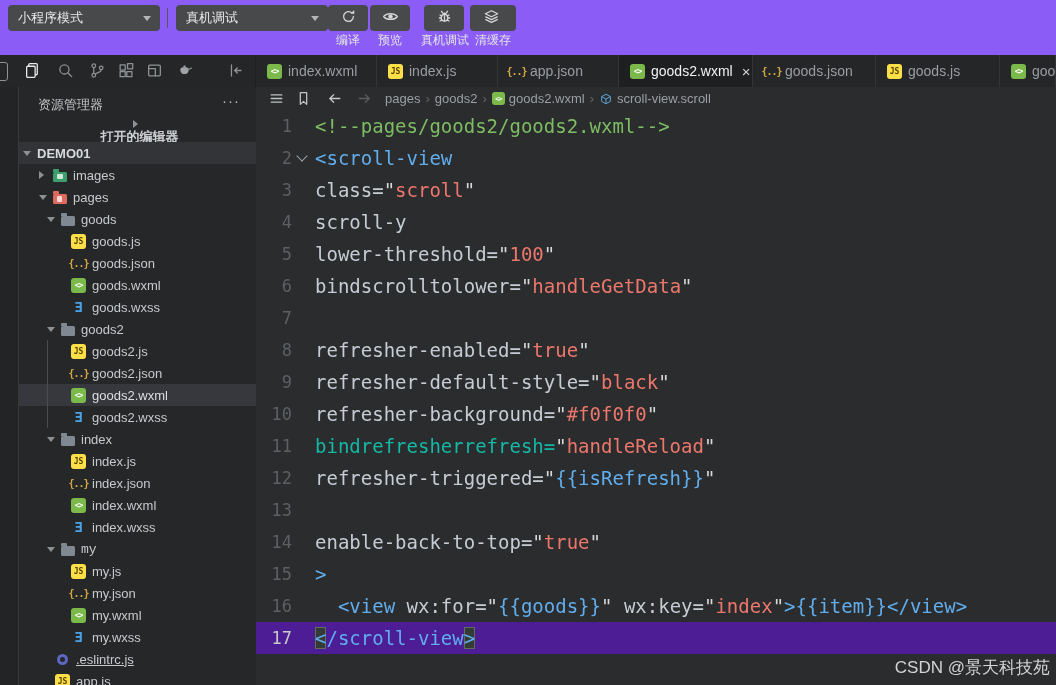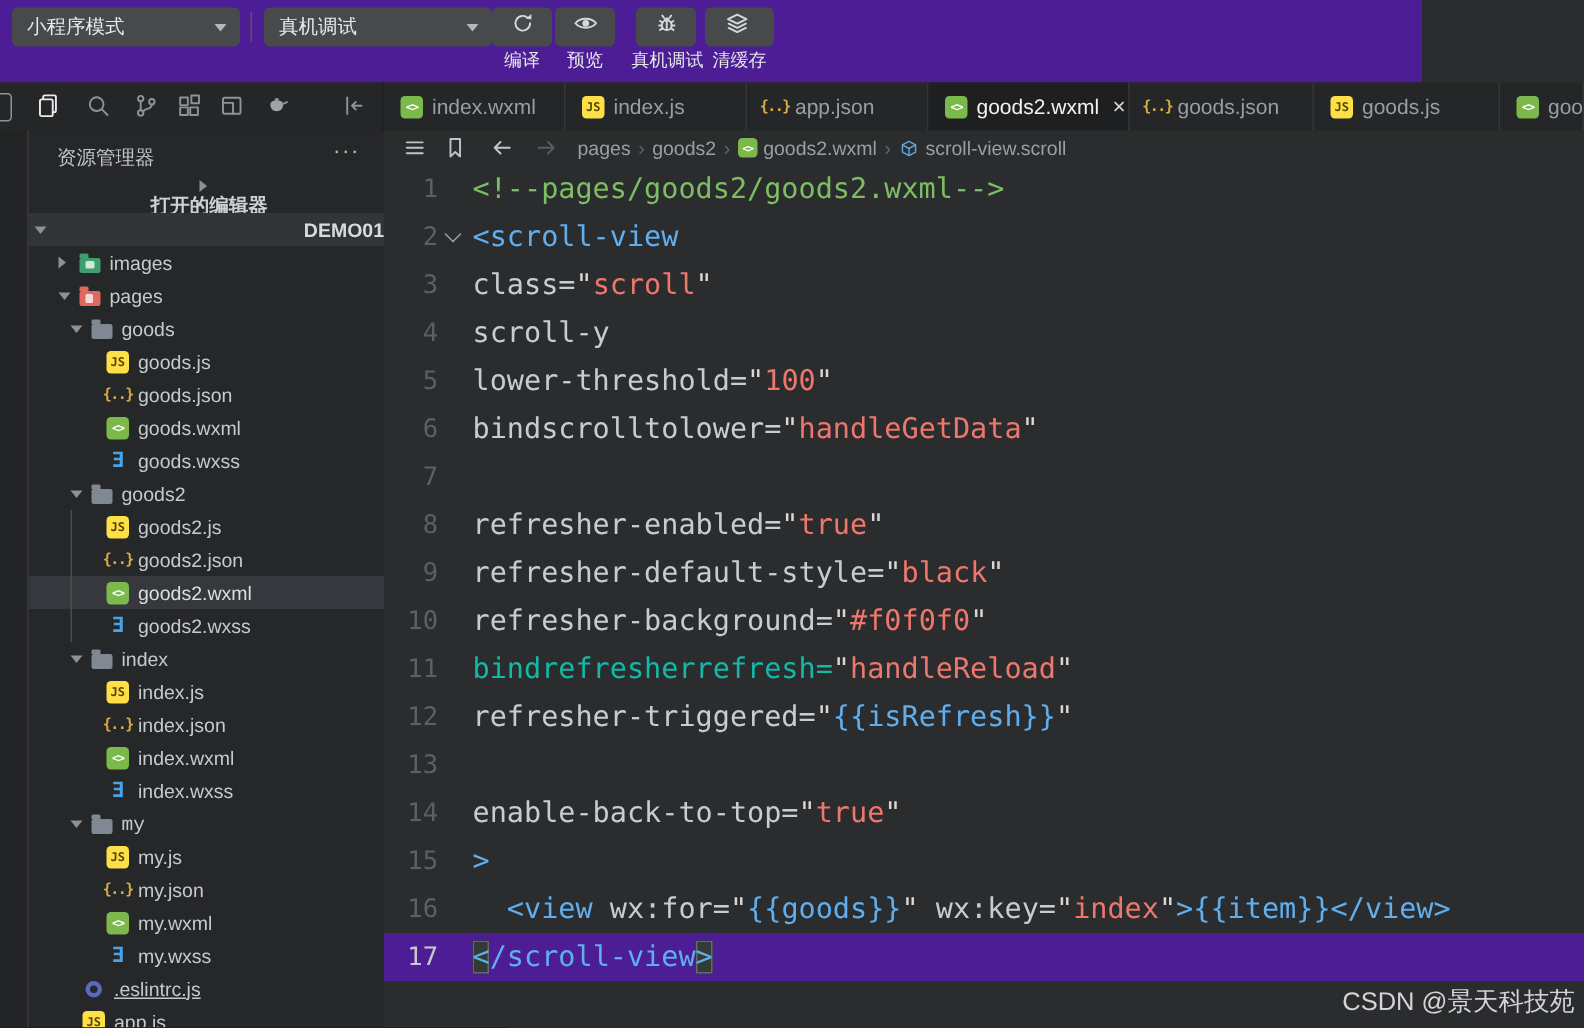--- a/index.html
+++ b/index.html
@@ -1,19 +1,19 @@
 <!DOCTYPE html>
 <html><head>
 <meta charset="utf-8">
 <style>
   html,body{margin:0;padding:0;background:#1a1a1a}
   #root{position:relative;width:1056px;height:685px;background:#2b2c2d;overflow:hidden;
         font-family:"Liberation Sans",sans-serif;-webkit-font-smoothing:antialiased}
   
-  #toolbar{position:absolute;left:0;top:0;width:948px;height:55px;background:#4c1d95}
+  #toolbar{position:absolute;left:0;top:0;width:1056px;height:55px;background:#8b5cf6}
   .dd{position:absolute;top:5px;height:26px;background:#47494b;border-radius:4px;display:flex;
       align-items:center;padding:0 10px;font-size:13px;color:#e6e8ea;box-sizing:border-box;cursor:pointer}
   .dd .caret{position:absolute;right:9px;top:11px;width:0;height:0;border-left:4px solid transparent;
       border-right:4px solid transparent;border-top:5px solid #b4b6b8}
   #dd-mode{left:8px;width:152px}
   #dd-compile{left:176px;width:152px}
   .tb-sep{position:absolute;left:167px;top:8px;width:1px;height:20px;background:#55575a}
   .tbtn{position:absolute;top:5px;height:26px;background:#47494b;border-radius:4px;display:flex;
         align-items:center;justify-content:center;cursor:pointer}
   .tlabel{position:absolute;top:32px;font-size:12px;color:#e3e5e7;text-align:center;white-space:nowrap}
@@ -246,21 +246,21 @@
       <span id="sb-title">资源管理器</span>
       <span id="sb-more">···</span>
     </div>
     <div id="tree">
         <div class="trow sect" style="padding-left: 4px; flex-direction: column;">
           <span class="arr">
             <span class="arr-r"></span>
           </span>
           <span>打开的编辑器</span>
         </div>
-        <div class="trow root" style="padding-left: 4px; justify-content: space-between;">
+        <div class="trow root" style="padding-left: 4px;">
           <span class="arr">
             <span class="arr-d"></span>
           </span>
           <span>DEMO01</span>
         </div>
         <div class="trow" style="padding-left: 20px;">
           <span class="arr">
             <span class="arr-r"></span>
           </span>
           <span class="fold fold-img"></span>

